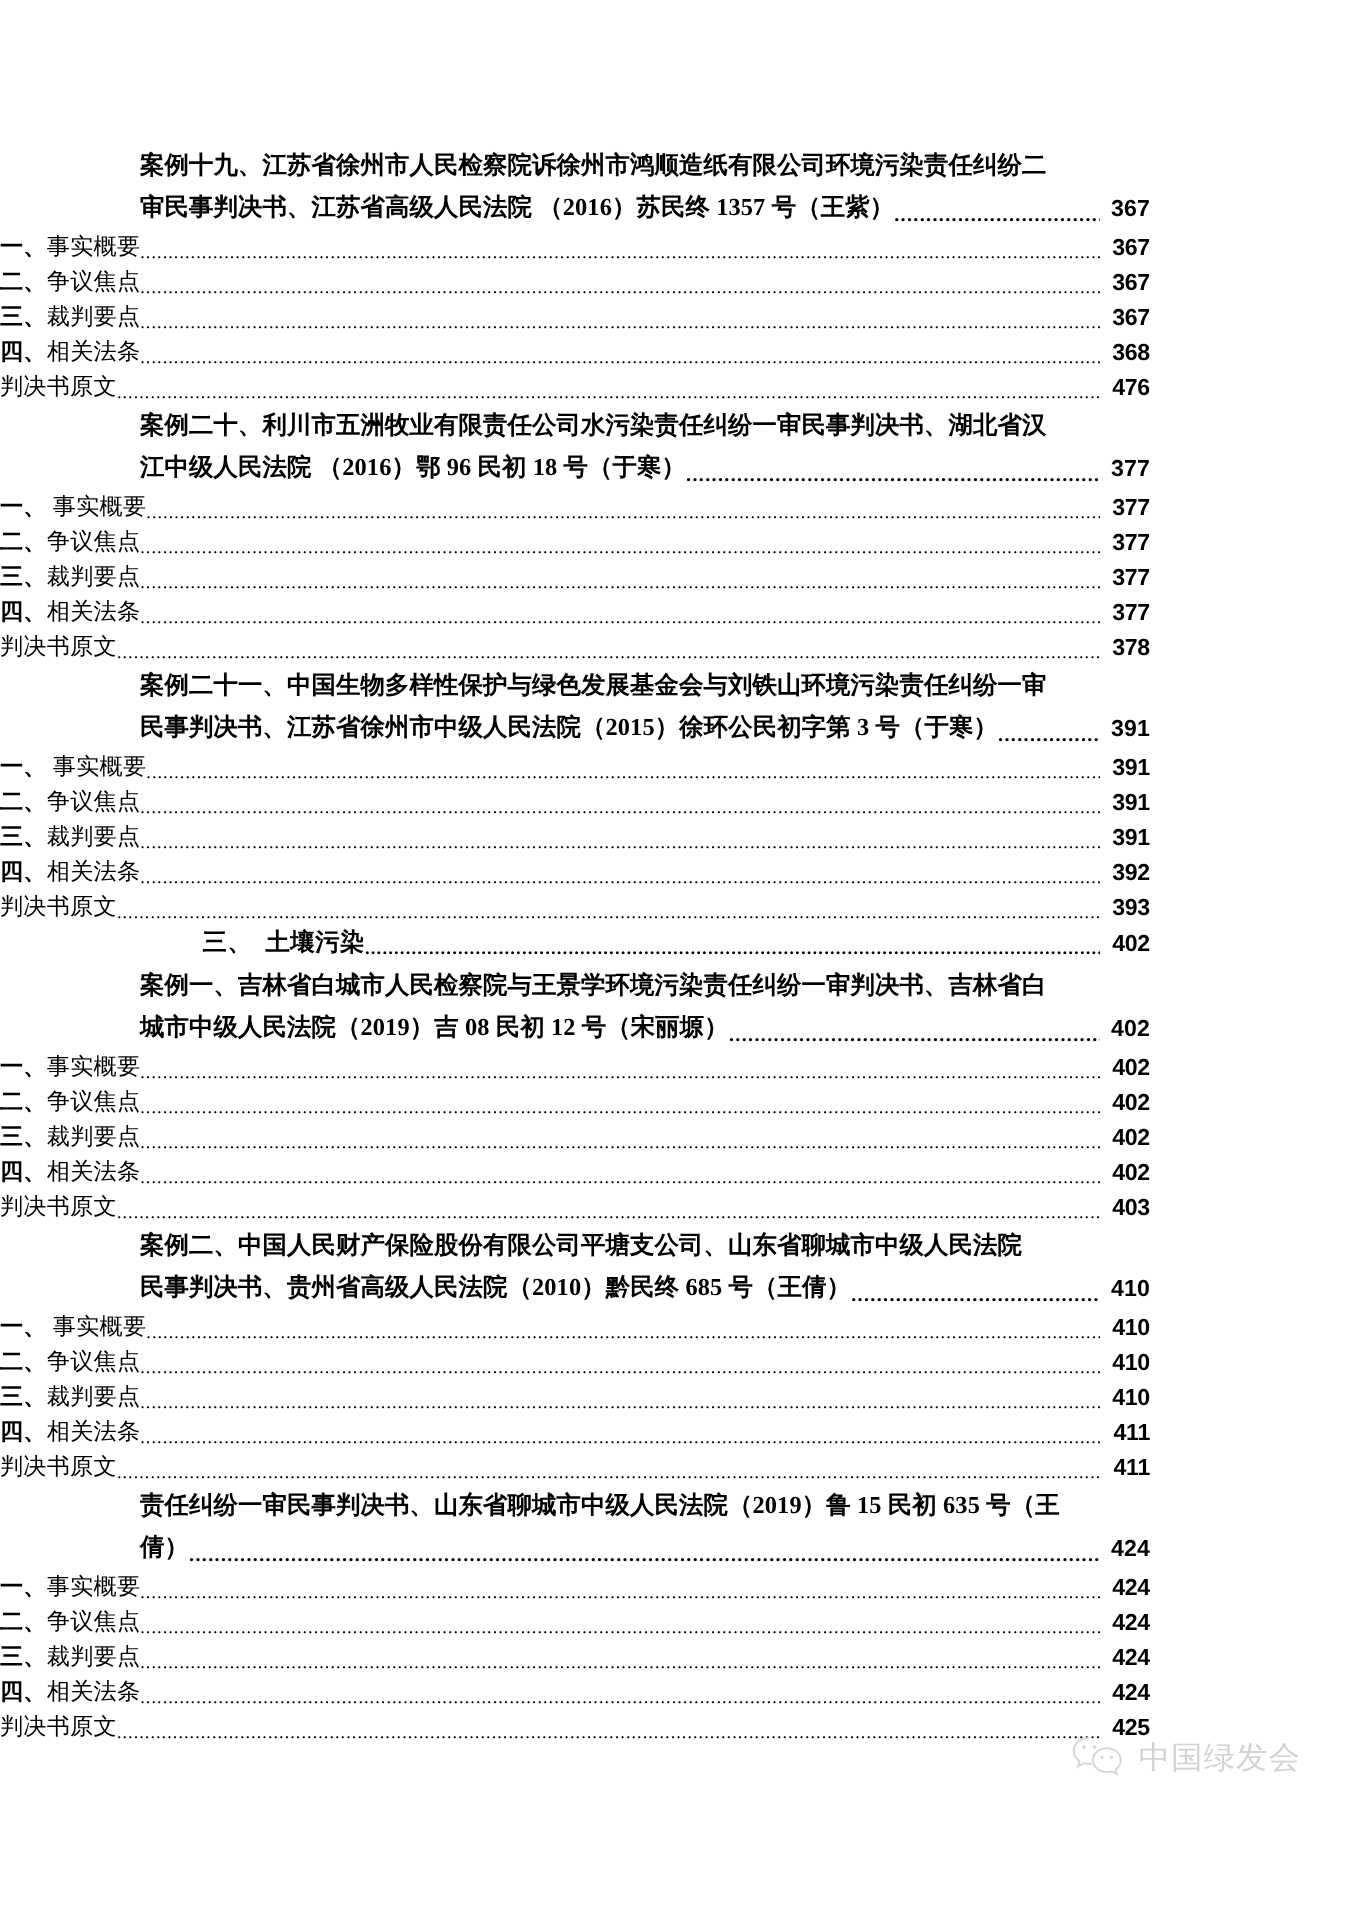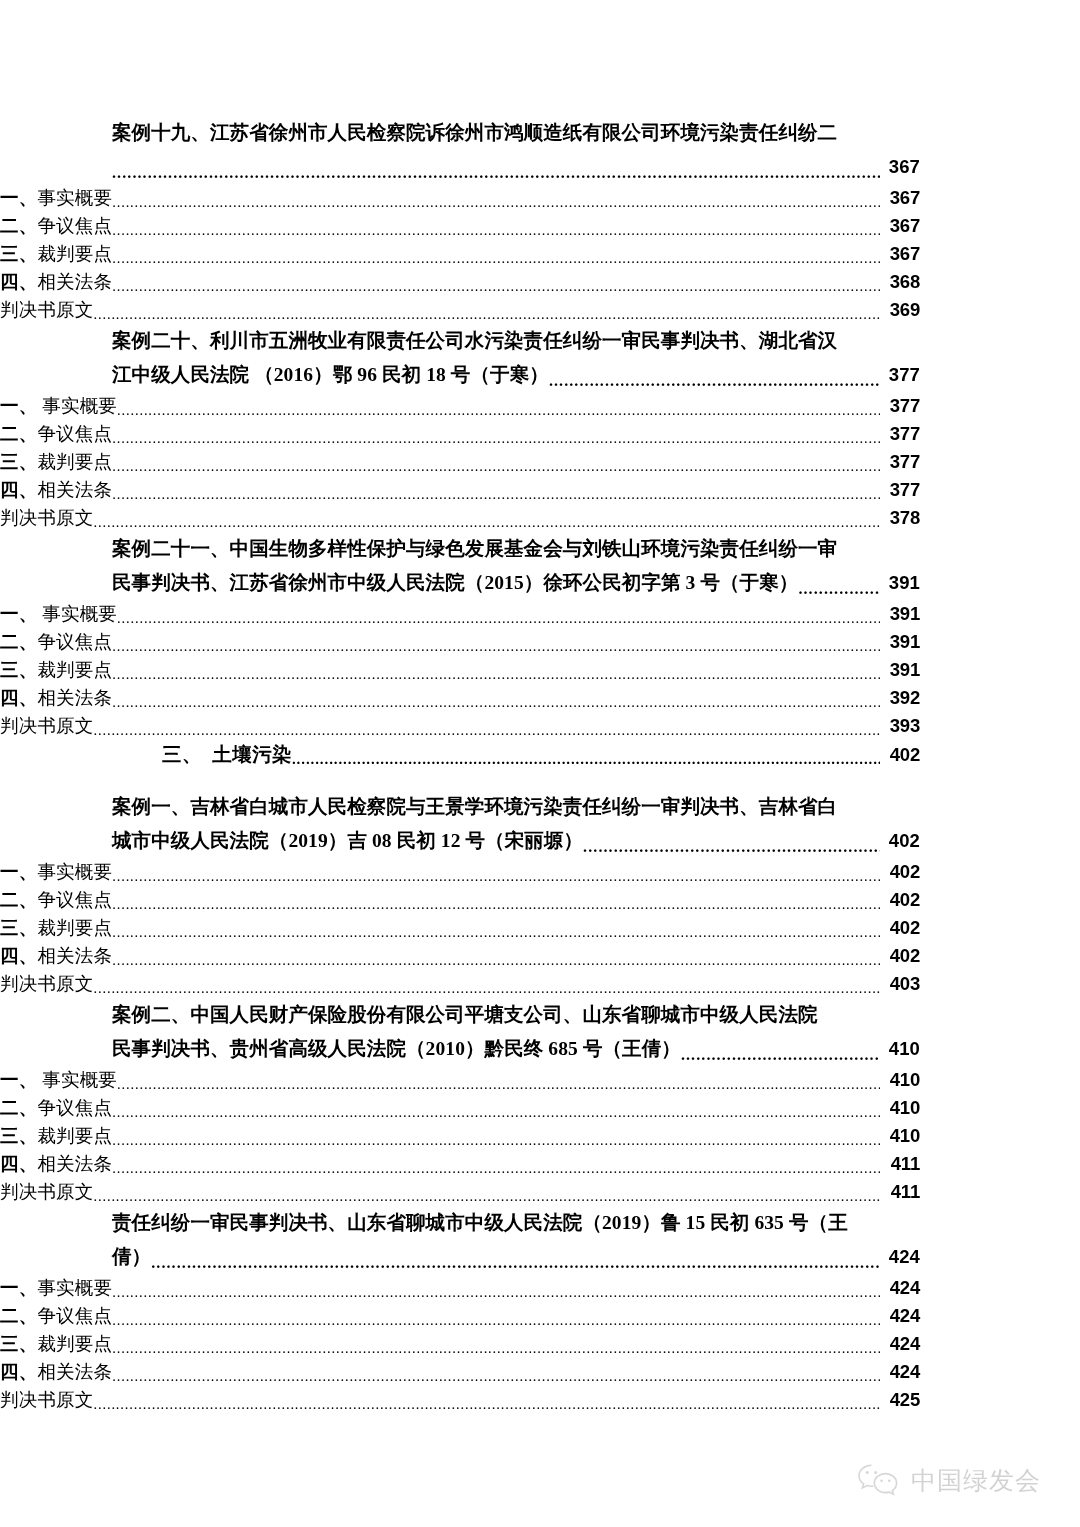--- a/index.html
+++ b/index.html
@@ -56,21 +56,21 @@
     letter-spacing: -0.2px;
   }
 
   
   .section-row {
     padding-left: 162px;
     padding-right: 160px;
     font-weight: bold;
     font-size: 19.5px;
     line-height: 30px;
-    margin-bottom: 20px;
+    margin-bottom: 2px;
   }
   .section-row .label {
     letter-spacing: 0.4px;
   }
 
   
   .case-title {
     padding-left: 112px;
     padding-right: 160px;
     font-weight: bold;
@@ -123,21 +123,21 @@
   }
   .sub-row .leader {
     font-size: 14.5px;
     letter-spacing: 0.85px;
   }
 
   
   .watermark {
     position: absolute;
     left: 856px;
-    top: 1461px;
+    top: 1386px;
     display: flex;
     align-items: center;
     gap: 9px;
     opacity: 0.82;
   }
   .watermark .wx-icon {
     width: 46px;
     height: 38px;
     flex: 0 0 auto;
   }
@@ -151,20 +151,21 @@
 </style>
 </head>
 <body>
 
 <div class="page">
 
   <div class="toc" id="toc">
       <div class="case-title">
         <span class="tline">案例十九、江苏省徐州市人民检察院诉徐州市鸿顺造纸有限公司环境污染责任纠纷二</span>
         <div class="tlast">
+          <span class="label">审民事判决书、江苏省高级人民法院 （2016）苏民终 1357 号（王紫）</span>
           <span class="leader">................................................................................................................................................................................................................................................................................................................................................................................................................</span>
           <span class="pageno">367</span>
         </div>
       </div>
       <div class="row sub-row">
         <span class="label"><span class="num">一、</span><span>事实概要</span></span>
         <span class="leader">................................................................................................................................................................................................................................................................................................................................................................................................................</span>
         <span class="pageno">367</span>
       </div>
       <div class="row sub-row">
@@ -178,21 +179,21 @@
         <span class="pageno">367</span>
       </div>
       <div class="row sub-row">
         <span class="label"><span class="num">四、</span><span>相关法条</span></span>
         <span class="leader">................................................................................................................................................................................................................................................................................................................................................................................................................</span>
         <span class="pageno">368</span>
       </div>
       <div class="row sub-row">
         <span class="label">判决书原文</span>
         <span class="leader">................................................................................................................................................................................................................................................................................................................................................................................................................</span>
-        <span class="pageno">369</span>
+        <span class="pageno">476</span>
       </div>
       <div class="case-title">
         <span class="tline">案例二十、利川市五洲牧业有限责任公司水污染责任纠纷一审民事判决书、湖北省汉</span>
         <div class="tlast">
           <span class="label">江中级人民法院 （2016）鄂 96 民初 18 号（于寒）</span>
           <span class="leader">................................................................................................................................................................................................................................................................................................................................................................................................................</span>
           <span class="pageno">377</span>
         </div>
       </div>
       <div class="row sub-row">

